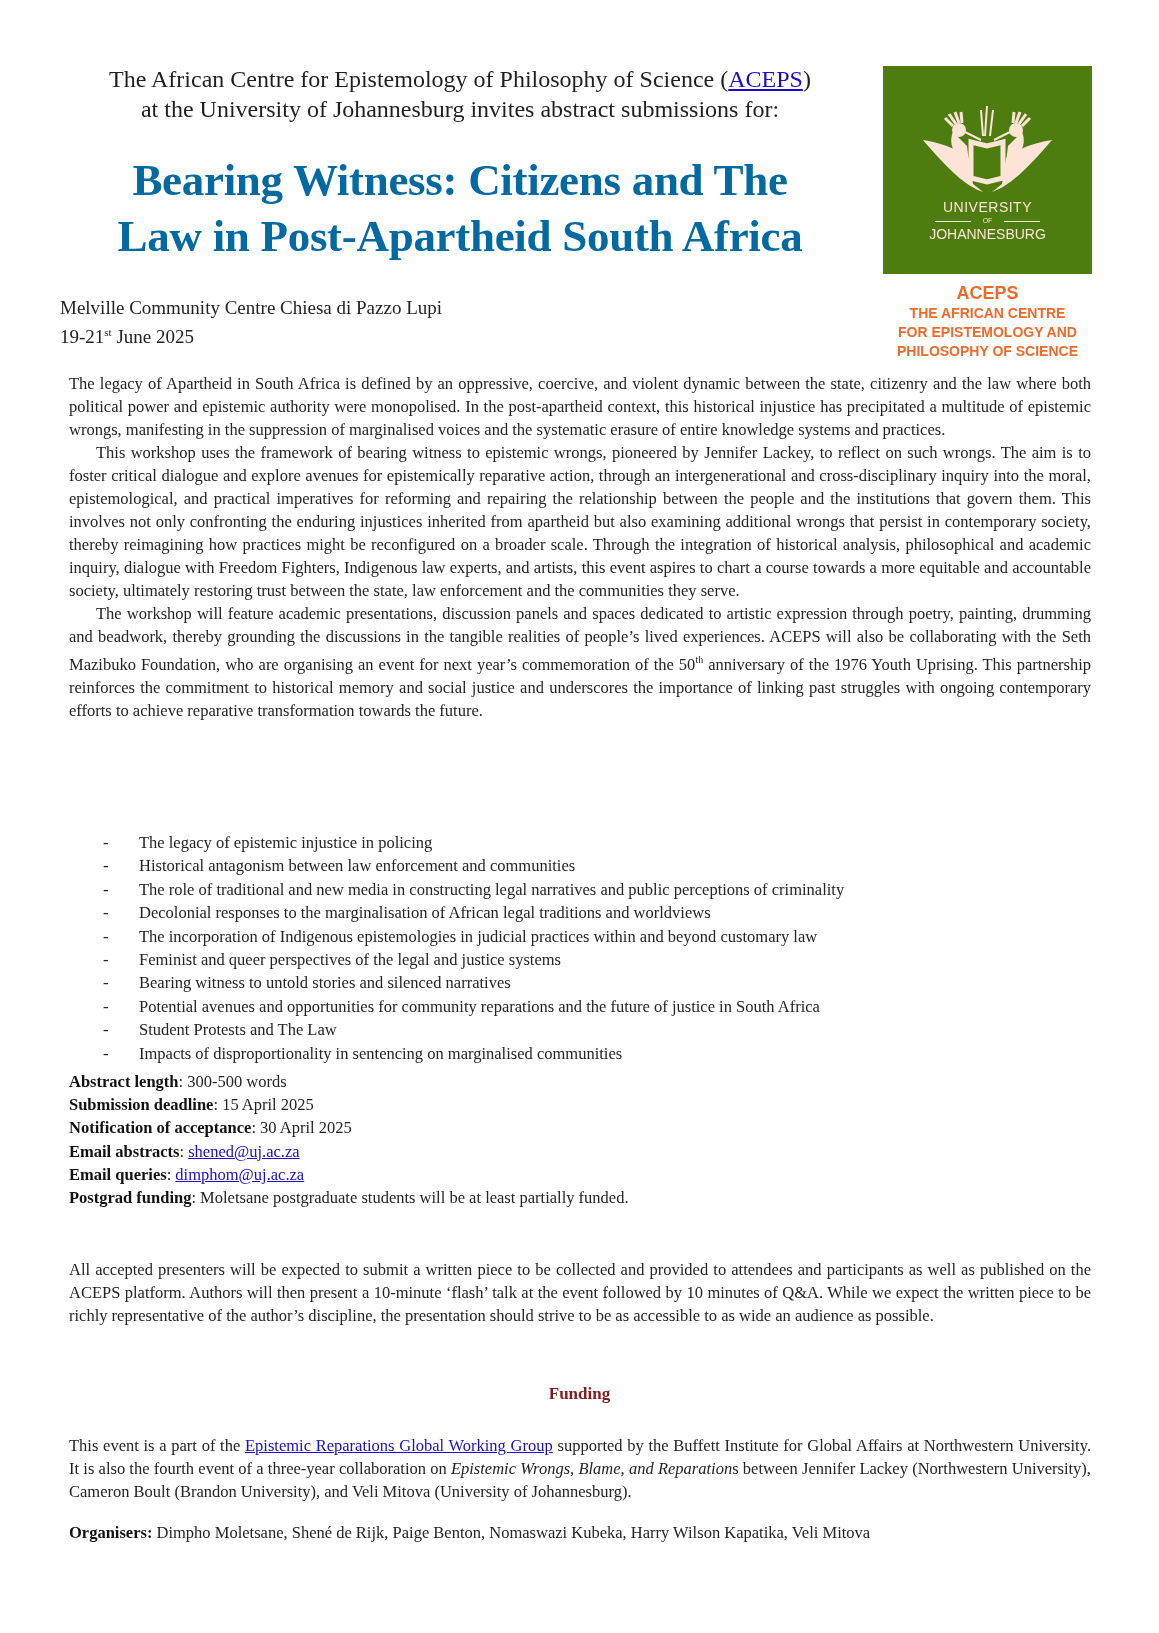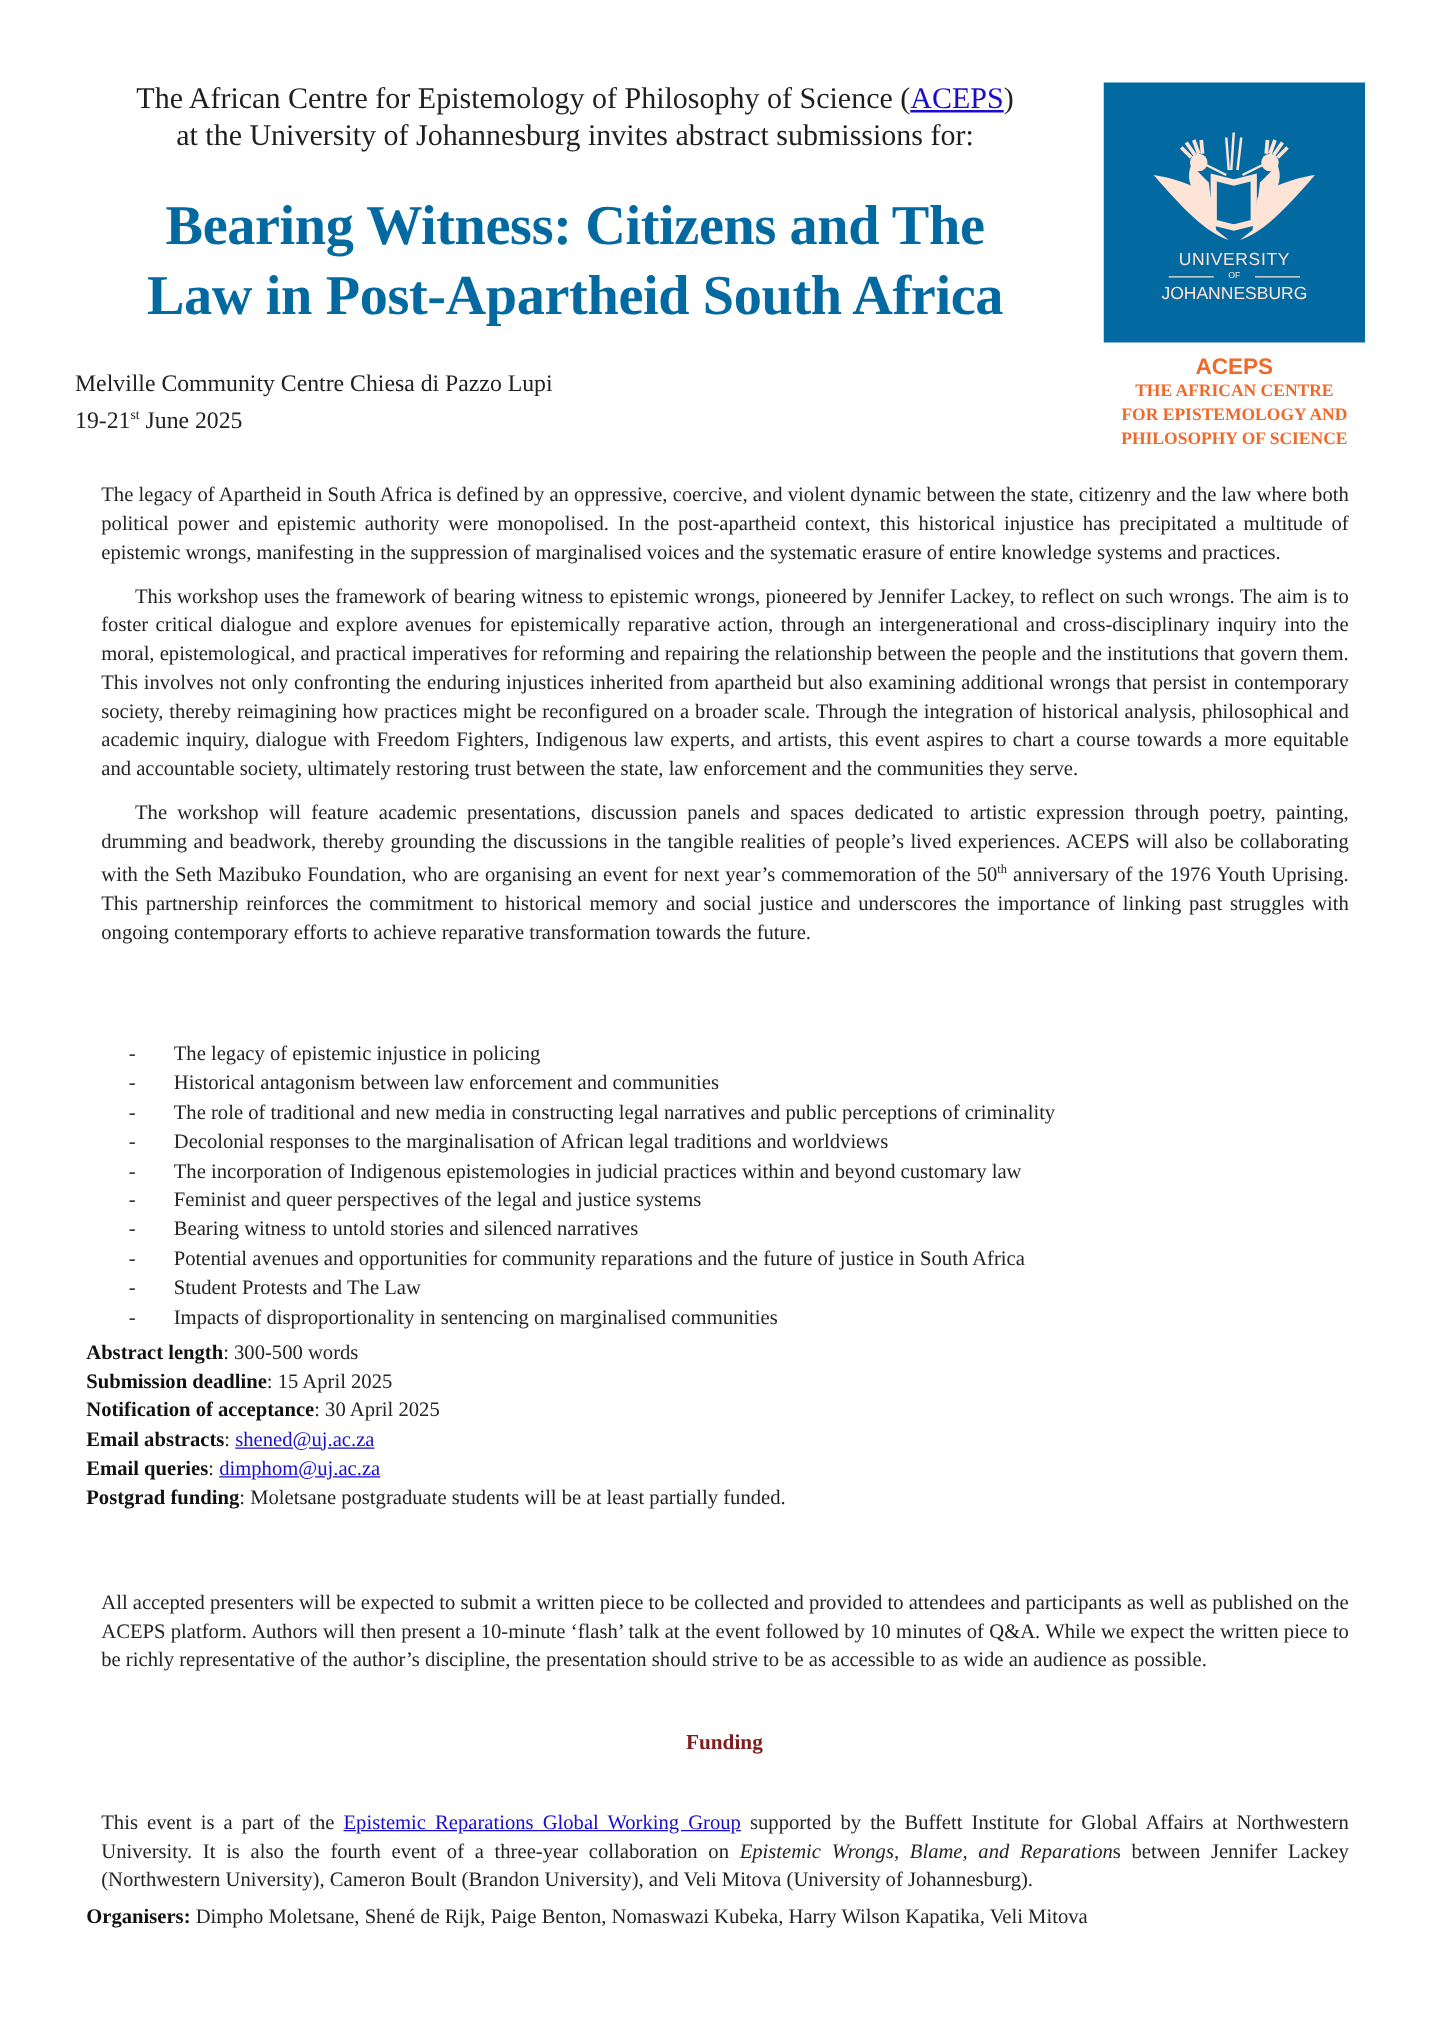--- a/index.html
+++ b/index.html
@@ -22,44 +22,44 @@
       letter-spacing: -0.3px;
     }
     .venue {
       position: absolute; left: 60px; top: 296px; width: 800px;
       font-size: 19px; line-height: 24px; color: #222;
     }
     .venue sup { font-size: 11px; }
 
     .logo-box {
       position: absolute; left: 883px; top: 66px; width: 209px; height: 208px;
-      background: #0369a1;
+      background: #4d7c0f;
     }
     .logo-emblem { position: absolute; left: 34px; top: 30px; width: 141px; height: 100px; }
     .logo-uni {
       position: absolute; left: 0; width: 209px; text-align: center; color: #fde4d6;
       font-family: "Liberation Sans", "DejaVu Sans", sans-serif; font-size: 14px;
     }
     .logo-uni.l1 { top: 133px; letter-spacing: 0.5px; }
     .logo-uni.l2 { top: 151px; font-size: 7px; }
     .logo-uni.l3 { top: 160px; }
     .logo-rule { position: absolute; top: 155px; height: 1px; width: 36px; background: #fde4d6; }
 
     .aceps-block {
       position: absolute; left: 880px; top: 282px; width: 215px; text-align: center;
       color: #ef6a2a; font-family: "Liberation Sans", "DejaVu Sans", sans-serif; font-weight: bold;
     }
     .aceps-block .acr { font-size: 18px; line-height: 22px; }
-    .aceps-block .full { font-size: 14px; line-height: 19px; font-family: Liberation Serif, serif; }
+    .aceps-block .full { font-size: 14px; line-height: 19px; }
 
     .body-text {
       position: absolute; left: 69px; width: 1022px;
       font-size: 16.5px; line-height: 23px; text-align: justify; color: #242424;
     }
-    .body-text p { margin: 12px; }
+    .body-text p { margin: 0; }
     .body-text p.indent { text-indent: 27px; }
     #p-intro { top: 372px; }
 
     .topics-heading {
       position: absolute; left: 69px; top: 807px; font-size: 16.5px; font-weight: bold; color: #111;
     }
     .topics {
       position: absolute; left: 69px; top: 831px; width: 1000px; margin: 0; padding: 0; list-style: none;
       font-size: 16.5px; line-height: 23.4px; color: #242424;
     }

